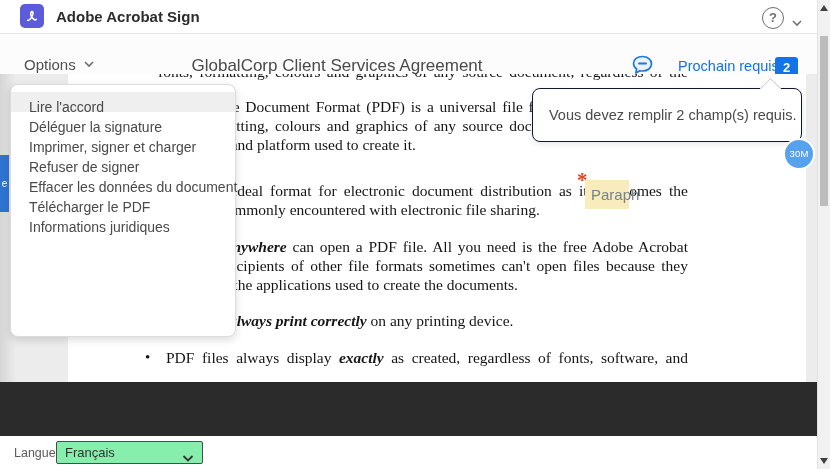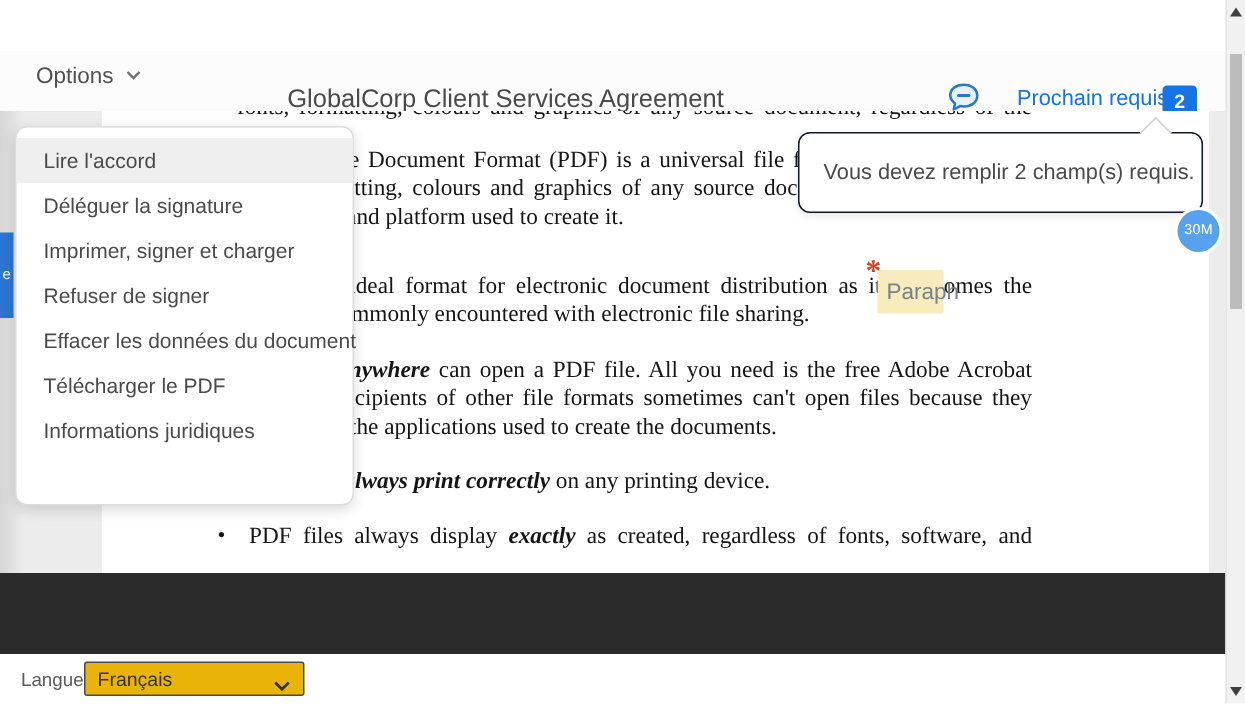--- a/index.html
+++ b/index.html
@@ -11,21 +11,21 @@
   .top-header{left:0;top:0;width:817px;height:33px;background:#fff;border-bottom:1px solid #e7e7e7;}
   .logo{left:20px;top:4px;width:24px;height:24px;border-radius:5px;background:var(--logo-purple);}
   .logo svg{position:absolute;left:3px;top:3px;}
   .app-title{left:56px;top:0;height:33px;line-height:34px;font-size:15px;font-weight:bold;color:#2c2c2c;}
   .help-circle{left:762px;top:7px;width:20px;height:20px;border-radius:50%;border:1.6px solid #6e6e6e;
                text-align:center;line-height:19px;font-size:13px;font-weight:bold;color:#6e6e6e;cursor:pointer;}
   .header-caret{left:791px;top:13px;}
 
   
   .options-bar{left:0;top:34px;width:817px;height:40px;background:#fcfcfc;}
-  .options-btn{left:24px;top:40px;height:20px;color:#505050;font-size:15px;cursor:pointer;display:flex;align-items:center;gap:7px;}
+  .options-btn{left:24px;top:54px;height:20px;color:#505050;font-size:15px;cursor:pointer;display:flex;align-items:center;gap:7px;}
   .doc-title{left:337px;top:56px;transform:translateX(-50%);font-size:17px;color:#4a4a4a;white-space:nowrap;}
   .comment-icon{left:630px;top:54px;cursor:pointer;}
   .next-required{left:678px;top:58px;font-size:14.5px;color:var(--accent-blue);cursor:pointer;}
   .req-badge{left:775px;top:57px;width:23px;height:21px;border-radius:3px;background:var(--accent-blue);
              color:#fff;font-size:13px;font-weight:bold;text-align:center;line-height:21px;cursor:pointer;}
 
   
   .viewer{left:0;top:74px;width:817px;height:362px;background:#ececec;}
   .viewer-left-shade{left:0;top:74px;width:16px;height:362px;
       background:linear-gradient(90deg,#d5d5d5,#ececec);}
@@ -45,21 +45,21 @@
 
   
   .paraph-field{left:585px;top:180px;width:44px;height:29px;background:var(--field-yellow);z-index:8;
       font-size:15px;color:#76828f;line-height:29px;padding-left:6px;box-sizing:border-box;cursor:pointer;}
   .req-star{left:577px;top:170px;z-index:9;color:var(--required-red);font-size:21px;font-weight:bold;
       font-family:"Liberation Serif",serif;line-height:20px;}
 
   
   .dropdown{left:10px;top:84px;width:226px;height:253px;background:#fff;border:1px solid #dcdcdc;
       border-radius:8px;box-shadow:0 3px 9px rgba(0,0,0,.14);z-index:20;padding-top:7px;box-sizing:border-box;}
-  .menu-item{height:30px;line-height:30px;padding-left:18px;font-size:14px;color:#4a4a4a;cursor:pointer;white-space:nowrap;}
+  .menu-item{height:20px;line-height:30px;padding-left:18px;font-size:14px;color:#4a4a4a;cursor:pointer;white-space:nowrap;}
   .menu-item.active{background:#efefef;}
 
   
   .tooltip{left:532px;top:88px;width:268px;height:52px;background:#fff;border:1px solid #0f172a;
       border-radius:8px;box-shadow:0 2px 6px rgba(0,0,0,.10);z-index:15;}
   .tooltip-caret{position:absolute;left:230px;top:-8px;width:14px;height:14px;background:#fff;
       border-left:1px solid #cfcfcf;border-top:1px solid #cfcfcf;transform:rotate(45deg);}
   .tooltip-text{position:absolute;left:16px;top:0;height:52px;line-height:52px;font-size:14.5px;color:#4a4a4a;white-space:nowrap;}
 
   
@@ -67,37 +67,51 @@
       box-shadow:0 0 0 2px #fff;color:#fff;font-size:9.5px;font-weight:normal;text-align:center;line-height:28px;
       z-index:16;cursor:pointer;letter-spacing:.2px;}
 
   
   .pdf-toolbar{left:0;top:382px;width:817px;height:54px;background:var(--toolbar-dark);z-index:30;}
 
   
   .footer{left:0;top:436px;width:649px;height:33px;background:#fff;z-index:31;}
   .lang-label{position:absolute;left:14px;top:0;height:33px;line-height:34px;font-size:12.5px;color:#5a5a5a;}
   .lang-select{position:absolute;left:56px;top:5px;width:147px;height:23px;border:1px solid #4a4a4a;border-radius:2px;
-      background:#eab308;box-sizing:border-box;cursor:pointer;}
+      background:#86efac;box-sizing:border-box;cursor:pointer;}
   .lang-value{position:absolute;left:8px;top:0;height:21px;line-height:21px;font-size:13px;color:#323232;}
   .lang-chevron{position:absolute;right:8px;top:7px;}
 
   
   .scrollbar{left:817px;top:0;width:13px;height:469px;background:#f1f1f1;border-left:1px solid #e3e3e3;z-index:40;box-sizing:border-box;}
   .sb-thumb{position:absolute;left:2px;top:36px;width:8px;height:170px;background:#bcbcbc;cursor:pointer;}
   .sb-up{position:absolute;left:2px;top:5px;width:0;height:0;border-left:4px solid transparent;
       border-right:4px solid transparent;border-bottom:6px solid #3f3f3f;cursor:pointer;}
   .sb-down{position:absolute;left:2px;bottom:5px;width:0;height:0;border-left:4px solid transparent;
       border-right:4px solid transparent;border-top:6px solid #3f3f3f;cursor:pointer;}
 </style>
 </head>
 <body>
 
 <div class="stage">
 
+  <div class="abs top-header">
+    <div class="abs logo">
+      <svg width="18" height="18" viewBox="0 0 24 24" fill="none">
+        <path d="M6.2 17.8c3.2 1 7.6-7.2 7.1-10.6-.2-1.3-1.8-1.5-2.5-.4-.9 1.4-.1 4.9 1.4 7.2 1.4 2.2 3.7 4 5.5 2.6" stroke="#fff" stroke-width="2.1" stroke-linecap="round"></path>
+      </svg>
+    </div>
+    <div class="abs app-title">Adobe Acrobat Sign</div>
+    <div class="abs help-circle">?</div>
+    <div class="abs header-caret">
+      <svg width="12" height="8" viewBox="0 0 12 8" fill="none">
+          <path d="M2 2l4 4 4-4" stroke="#747474" stroke-width="1.6"></path>
+        </svg>
+    </div>
+  </div>
 
   <div class="abs options-bar"></div>
   <div class="abs options-btn">
     <span>Options</span>
     <svg width="12" height="8" viewBox="0 0 12 8" fill="none">
       <path d="M2 2l4 4 4-4" stroke="#6e6e6e" stroke-width="1.6"></path>
       </svg>
   </div>
   <div class="abs doc-title">GlobalCorp Client Services Agreement</div>
   <div class="abs comment-icon">

